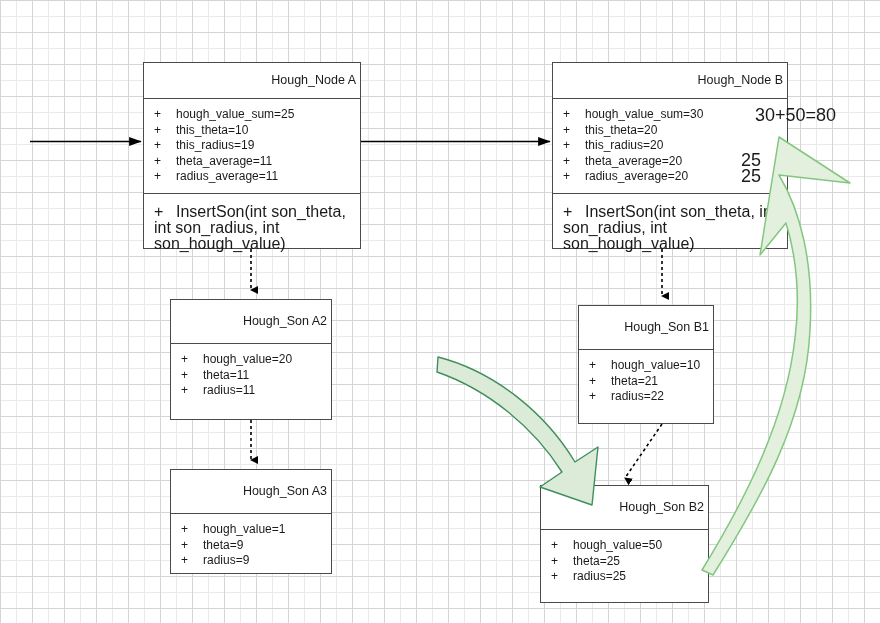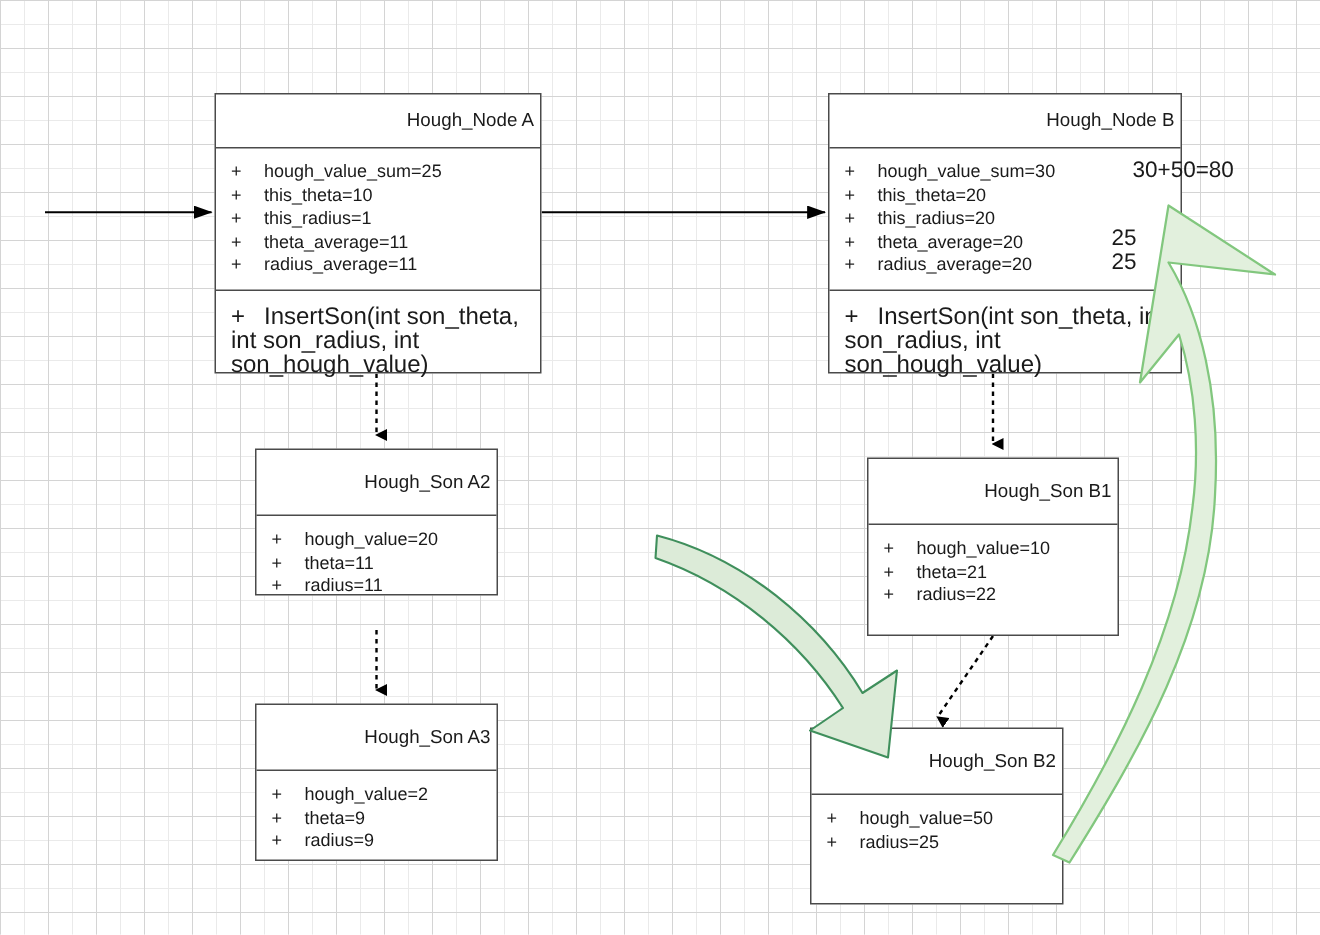--- a/index.html
+++ b/index.html
@@ -63,21 +63,21 @@
     line-height:16px;
   }
   .uml .ops .plus{display:inline-block;width:22px;}
 
   
   #edges{position:absolute;left:0;top:0;width:880px;height:623px;z-index:3;}
   #greens{position:absolute;left:0;top:0;width:880px;height:623px;z-index:8;}
 
   .annot-label{
     position:absolute;
-    font-size:15px;
+    font-size:18px;
     color:#1a1a1a;
     white-space:nowrap;
     z-index:10;
   }
 </style>
 </head>
 <body>
 
 <div id="canvas">
 
@@ -130,21 +130,21 @@
              C 786,420 745,500 702,570
              Z" fill="#e2f0dd" stroke="#82c77e" stroke-width="1.5" stroke-linejoin="round"></path>
   </svg>
 
   <div class="uml" style="left:143px;top:62px;width:218px;height:187px;">
     <div class="title">Hough_Node A</div>
     <div class="divider"></div>
     <div class="attrs">
       <div class="row"><span class="plus">+</span><span>hough_value_sum=25</span></div>
       <div class="row"><span class="plus">+</span><span>this_theta=10</span></div>
-      <div class="row"><span class="plus">+</span><span>this_radius=1</span></div>
+      <div class="row"><span class="plus">+</span><span>this_radius=19</span></div>
       <div class="row"><span class="plus">+</span><span>theta_average=11</span></div>
       <div class="row"><span class="plus">+</span><span>radius_average=11</span></div>
     </div>
     <div class="divider"></div>
     <div class="ops">
       <span class="plus">+</span><span>InsertSon(int son_theta, int son_radius, int son_hough_value)</span>
     </div>
   </div>
 
   <div class="uml" style="left:552px;top:62px;width:236px;height:187px;">
@@ -156,55 +156,56 @@
       <div class="row"><span class="plus">+</span><span>this_radius=20</span></div>
       <div class="row"><span class="plus">+</span><span>theta_average=20</span></div>
       <div class="row"><span class="plus">+</span><span>radius_average=20</span></div>
     </div>
     <div class="divider"></div>
     <div class="ops">
       <span class="plus">+</span><span>InsertSon(int son_theta, int son_radius, int son_hough_value)</span>
     </div>
   </div>
 
-  <div class="uml" style="left:170px;top:299px;width:162px;height:98px;">
+  <div class="uml" style="left:170px;top:299px;width:162px;height:121px;">
     <div class="title" style="padding:14px 4px 14px 4px;">Hough_Son A2</div>
     <div class="divider"></div>
     <div class="attrs">
       <div class="row"><span class="plus">+</span><span>hough_value=20</span></div>
       <div class="row"><span class="plus">+</span><span>theta=11</span></div>
       <div class="row"><span class="plus">+</span><span>radius=11</span></div>
     </div>
   </div>
 
   <div class="uml" style="left:170px;top:469px;width:162px;height:105px;">
     <div class="title" style="padding:14px 4px 14px 4px;">Hough_Son A3</div>
     <div class="divider"></div>
     <div class="attrs">
-      <div class="row"><span class="plus">+</span><span>hough_value=2</span></div>
+      <div class="row"><span class="plus">+</span><span>hough_value=1</span></div>
       <div class="row"><span class="plus">+</span><span>theta=9</span></div>
       <div class="row"><span class="plus">+</span><span>radius=9</span></div>
     </div>
   </div>
 
-  <div class="uml" style="left:578px;top:305px;width:168px;height:119px;">
+  <div class="uml" style="left:578px;top:305px;width:136px;height:119px;">
     <div class="title" style="padding:14px 4px 14px 4px;">Hough_Son B1</div>
     <div class="divider"></div>
     <div class="attrs">
       <div class="row"><span class="plus">+</span><span>hough_value=10</span></div>
       <div class="row"><span class="plus">+</span><span>theta=21</span></div>
       <div class="row"><span class="plus">+</span><span>radius=22</span></div>
     </div>
   </div>
 
   <div class="uml" style="left:540px;top:485px;width:169px;height:118px;">
     <div class="title" style="padding:14px 4px 14px 4px;">Hough_Son B2</div>
     <div class="divider"></div>
     <div class="attrs">
       <div class="row"><span class="plus">+</span><span>hough_value=50</span></div>
+      <div class="row"><span class="plus">+</span><span>theta=25</span></div>
       <div class="row"><span class="plus">+</span><span>radius=25</span></div>
     </div>
   </div>
 
   <div class="annot-label" style="left:755px;top:105px;">30+50=80</div>
   <div class="annot-label" style="left:741px;top:150px;">25</div>
   <div class="annot-label" style="left:741px;top:166px;">25</div>
 
 </div>
 

